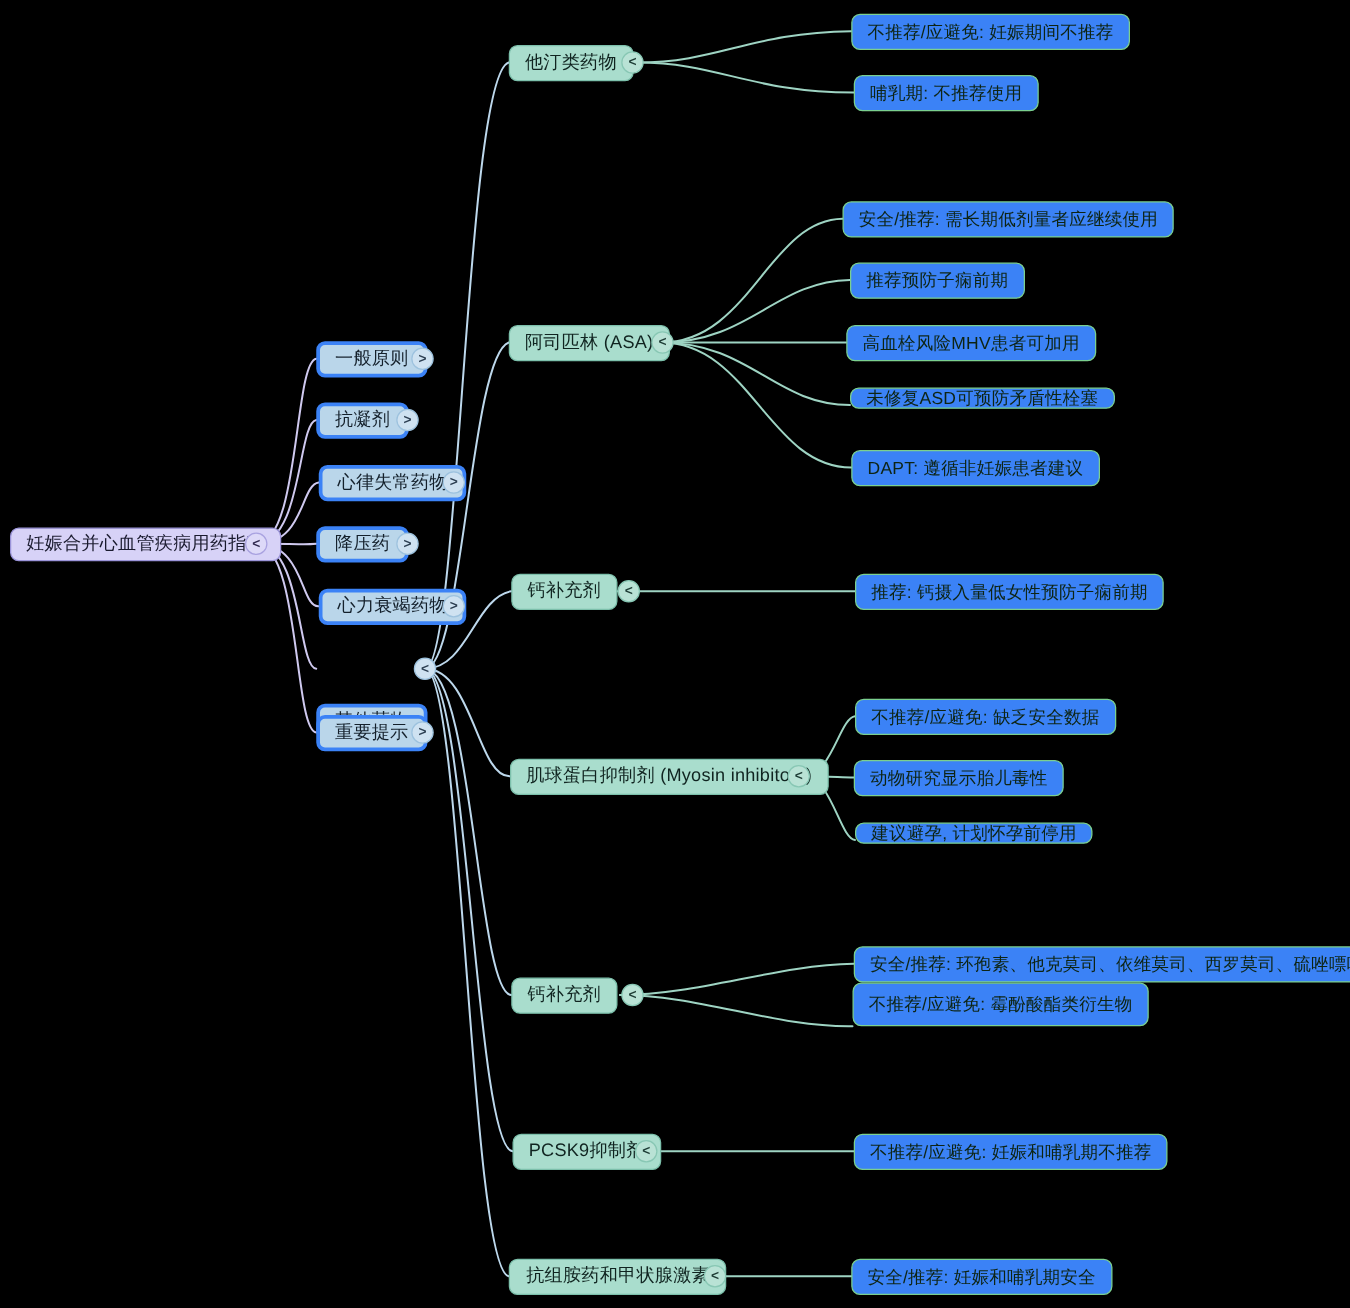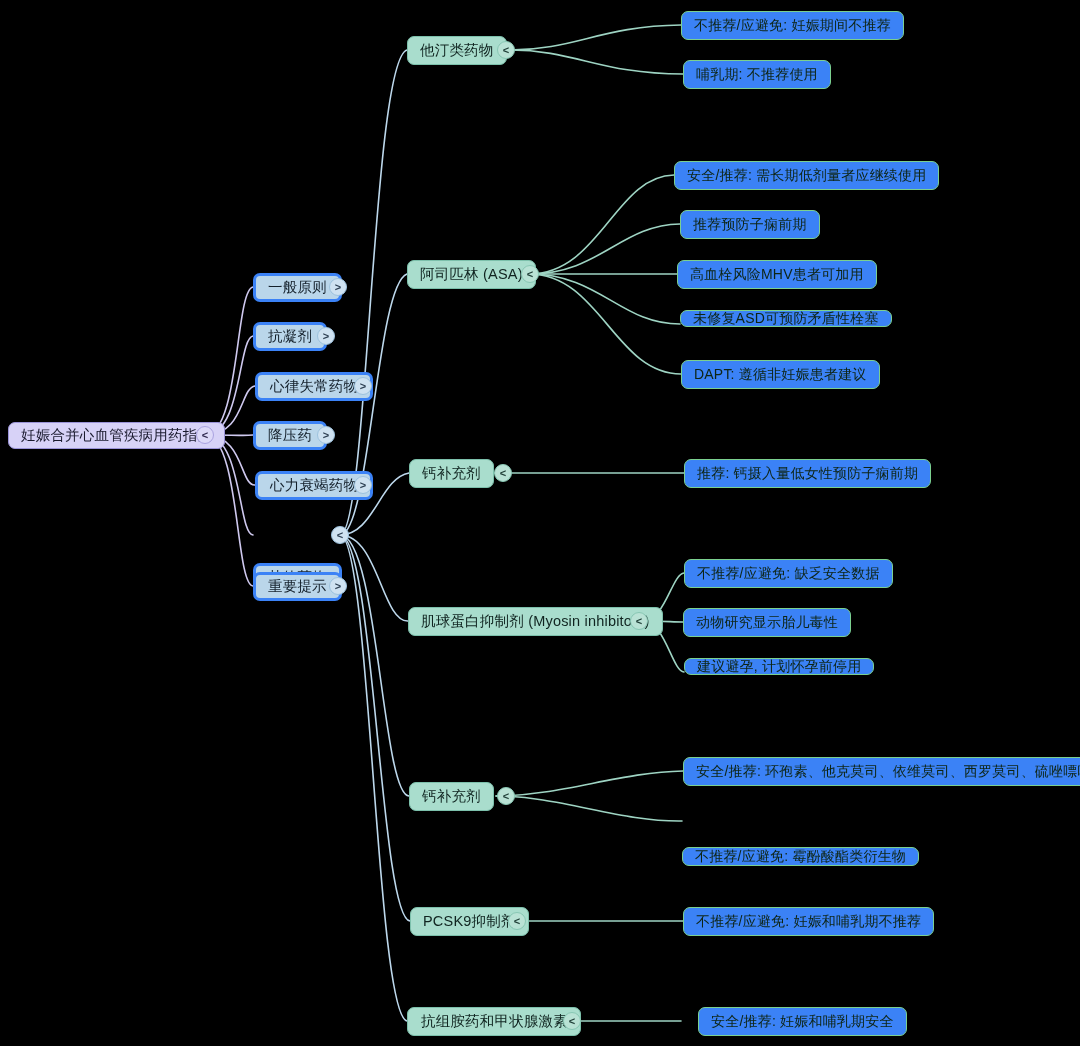--- a/index.html
+++ b/index.html
@@ -302,25 +302,25 @@
   <div class="node node-leaf" style="left:683px; top:608px; height:29px;">
     <span>动物研究显示胎儿毒性</span>
   </div>
   <div class="node node-leaf" style="left:684px; top:658px; height:17px;">
     <span>建议避孕, 计划怀孕前停用</span>
   </div>
 
   <div class="node node-leaf" style="left:683px; top:757px; height:29px;">
     <span>安全/推荐: 环孢素、他克莫司、依维莫司、西罗莫司、硫唑嘌呤</span>
   </div>
-  <div class="node node-leaf" style="left:682px; top:847px; height:19px;">
+  <div class="node node-leaf" style="left:682px; top:786px; height:35px;">
     <span>不推荐/应避免: 霉酚酸酯类衍生物</span>
   </div>
 
   <div class="node node-leaf" style="left:683px; top:907px; height:29px;">
     <span>不推荐/应避免: 妊娠和哺乳期不推荐</span>
   </div>
 
-  <div class="node node-leaf" style="left:698px; top:1007px; height:29px;">
+  <div class="node node-leaf" style="left:681px; top:1007px; height:29px;">
     <span>安全/推荐: 妊娠和哺乳期安全</span>
   </div>
 
 </div>
 
 </body></html>

